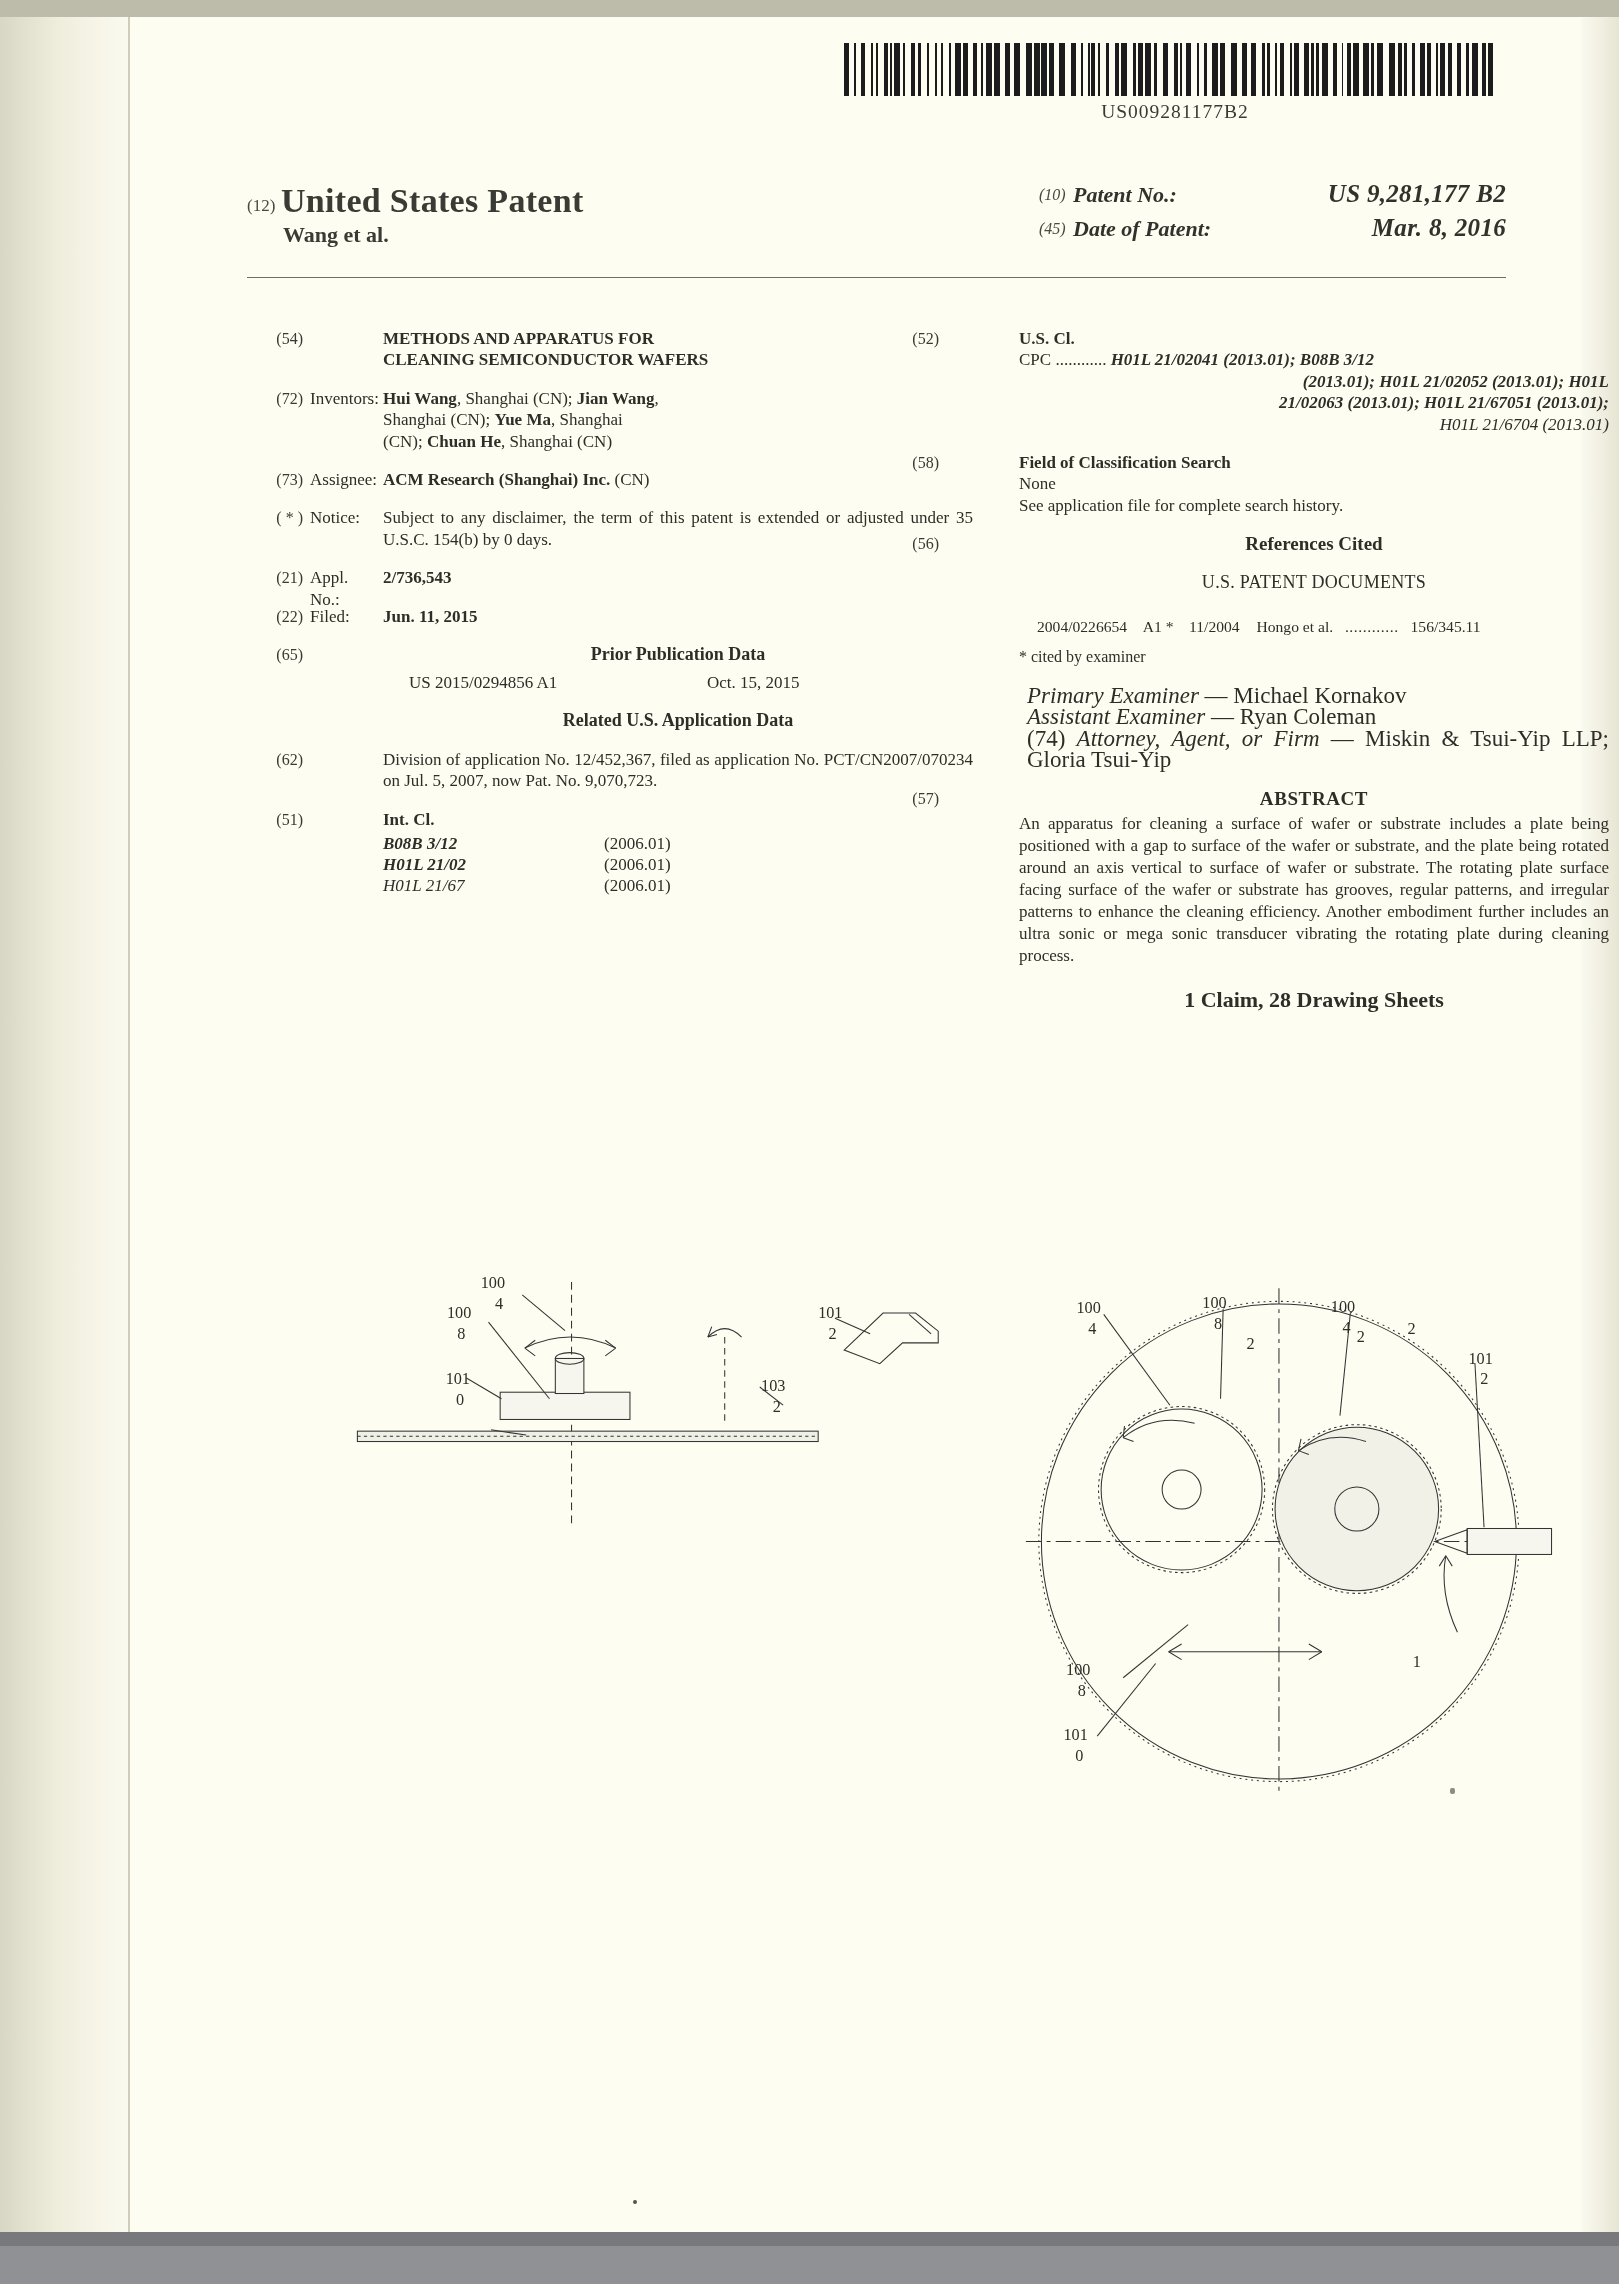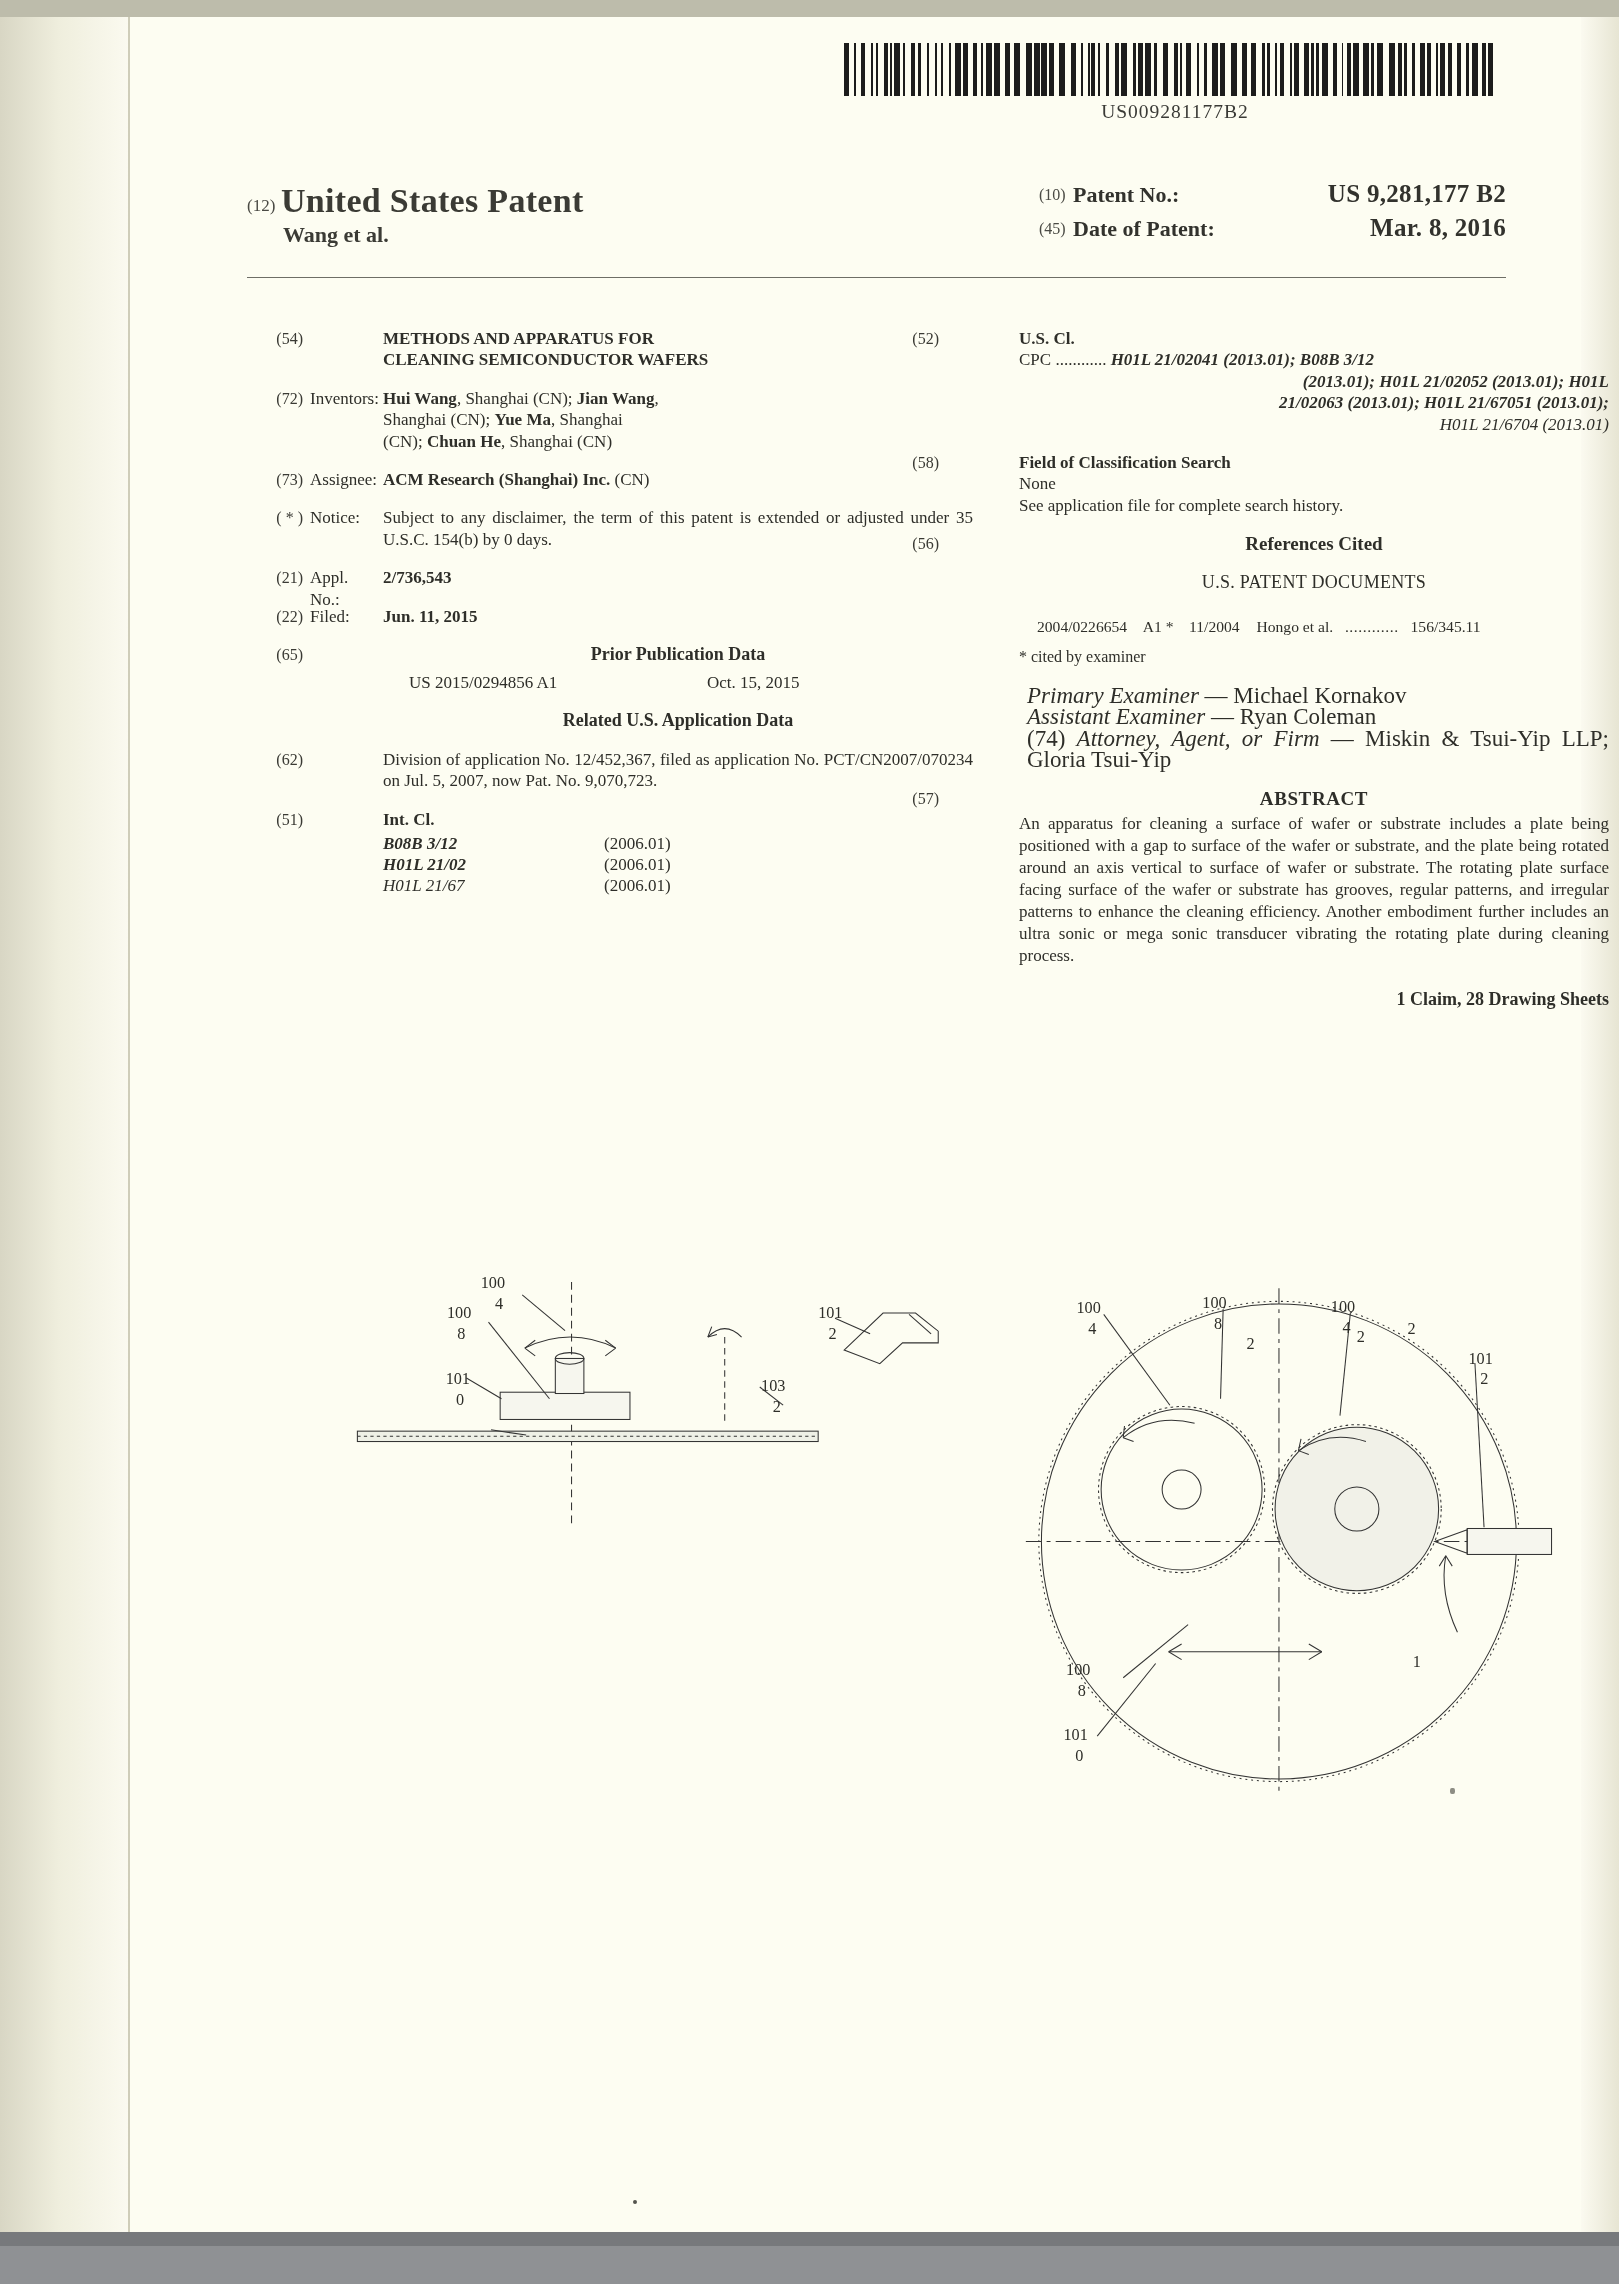--- a/index.html
+++ b/index.html
@@ -131,20 +131,21 @@
     position: absolute;
     left: 792px;
     top: 0;
     width: 467px;
   }
   .pr-row {
     position: relative;
     height: 34px;
     font-size: 21.4px;
     color: #32322d;
+    font-style: italic;
   }
   .pr-row .code {
     position: absolute;
     left: 0;
     top: 3.9px;
     font-size: 16px;
     color: #4a4a44;
   }
   .pr-row .lbl {
     position: absolute;
@@ -255,23 +256,23 @@
     font-size: 19px;
     letter-spacing: 0.6px;
   }
   .abstract-body {
     text-align: justify;
     font-size: 17px;
     line-height: 22px;
     margin-top: 3.9px;
   }
   .claims-line {
-    text-align: right;
+    text-align: center;
     font-weight: bold;
-    font-size: 18px;
+    font-size: 22px;
     margin-top: 22px;
   }
 
   
   .figure {
     position: absolute;
     left: 130px;
     top: 1187px;
     width: 1337px;
     height: 649px;

